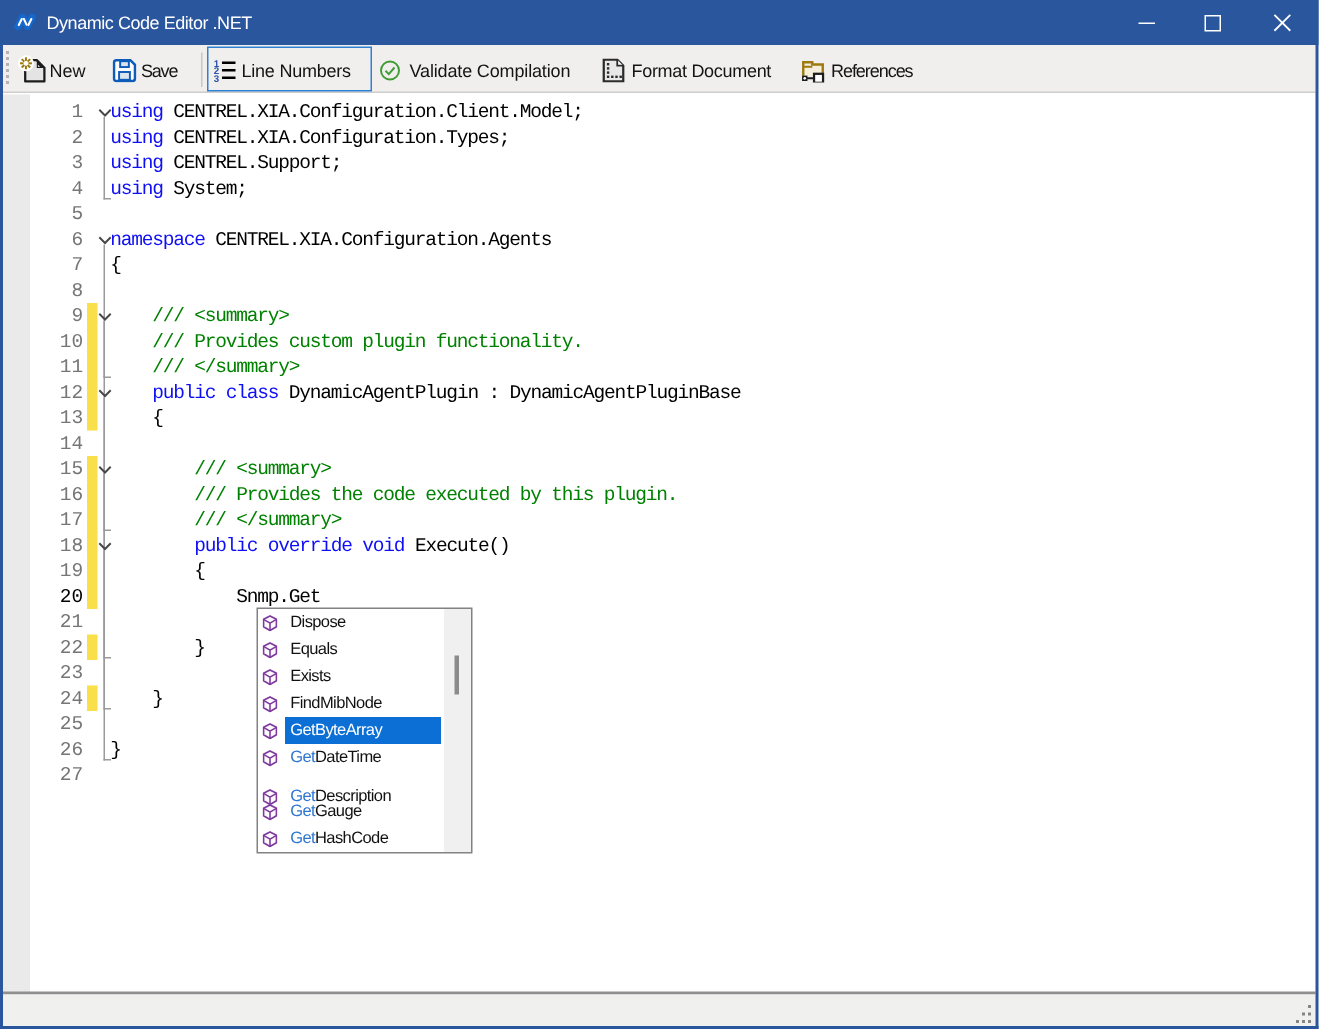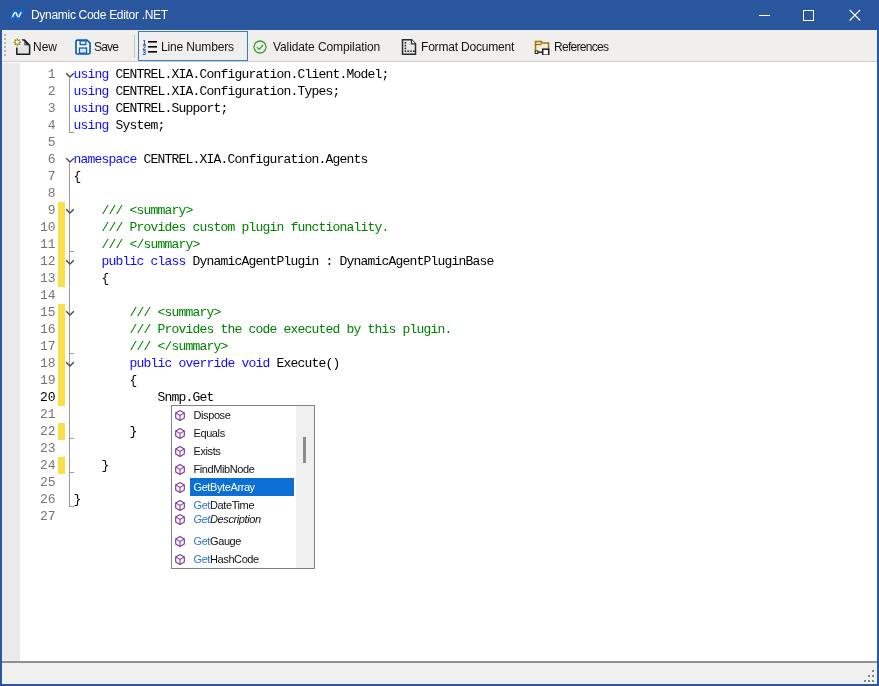--- a/index.html
+++ b/index.html
@@ -303,21 +303,21 @@
           </svg>
           <div class="abs ptext" style="color:#fff;">GetByteArray</div>
         </div>
         <div class="abs prow" style="top:90px;">
           <svg class="abs picon" width="10" height="11" viewBox="0 0 10 11">
             <path d="M5,0.6 L9.3,2.9 L9.3,7.9 L5,10.4 L0.7,7.9 L0.7,2.9 Z" fill="#fdfbfe" stroke="#7e3a9e" stroke-width="1.15" stroke-linejoin="round"></path>
             <path d="M0.7,2.9 L5,5.4 L9.3,2.9 M5,5.4 L5,10.4" fill="none" stroke="#7e3a9e" stroke-width="1.05"></path>
           </svg>
           <div class="abs ptext"><span class="pget">Get</span>DateTime</div>
         </div>
-        <div class="abs prow" style="top:104px;font-style:italic;">
+        <div class="abs prow" style="top:116px;">
           <svg class="abs picon" width="10" height="11" viewBox="0 0 10 11">
             <path d="M5,0.6 L9.3,2.9 L9.3,7.9 L5,10.4 L0.7,7.9 L0.7,2.9 Z" fill="#fdfbfe" stroke="#7e3a9e" stroke-width="1.15" stroke-linejoin="round"></path>
             <path d="M0.7,2.9 L5,5.4 L9.3,2.9 M5,5.4 L5,10.4" fill="none" stroke="#7e3a9e" stroke-width="1.05"></path>
           </svg>
           <div class="abs ptext"><span class="pget">Get</span>Description</div>
         </div>
         <div class="abs prow" style="top:126px;text-align:right;">
           <svg class="abs picon" width="10" height="11" viewBox="0 0 10 11">
             <path d="M5,0.6 L9.3,2.9 L9.3,7.9 L5,10.4 L0.7,7.9 L0.7,2.9 Z" fill="#fdfbfe" stroke="#7e3a9e" stroke-width="1.15" stroke-linejoin="round"></path>
             <path d="M0.7,2.9 L5,5.4 L9.3,2.9 M5,5.4 L5,10.4" fill="none" stroke="#7e3a9e" stroke-width="1.05"></path>

